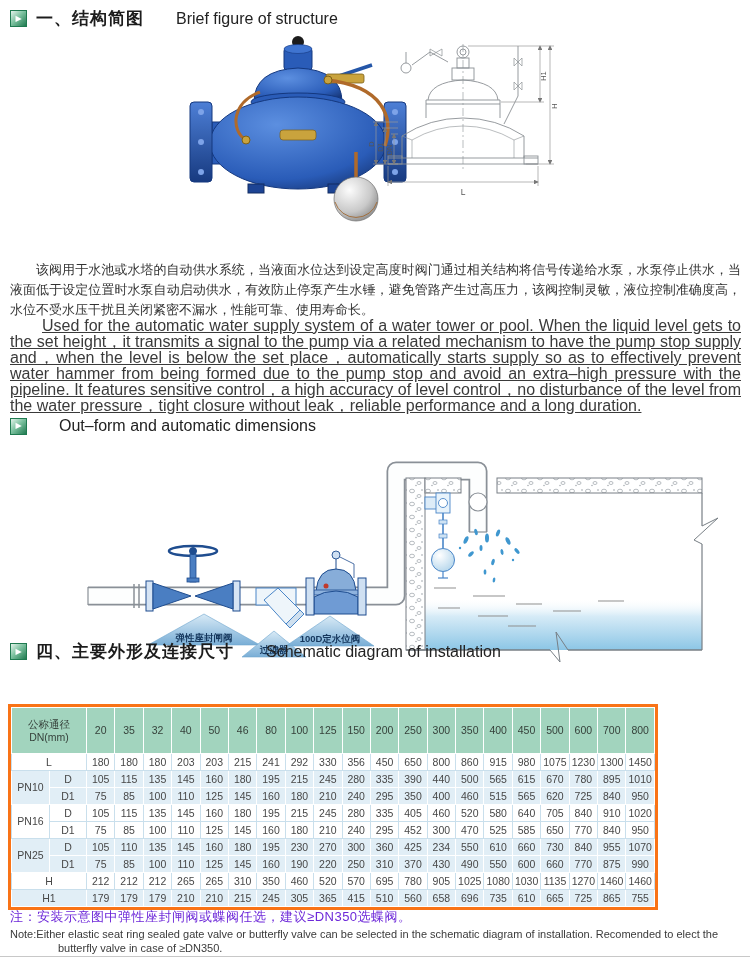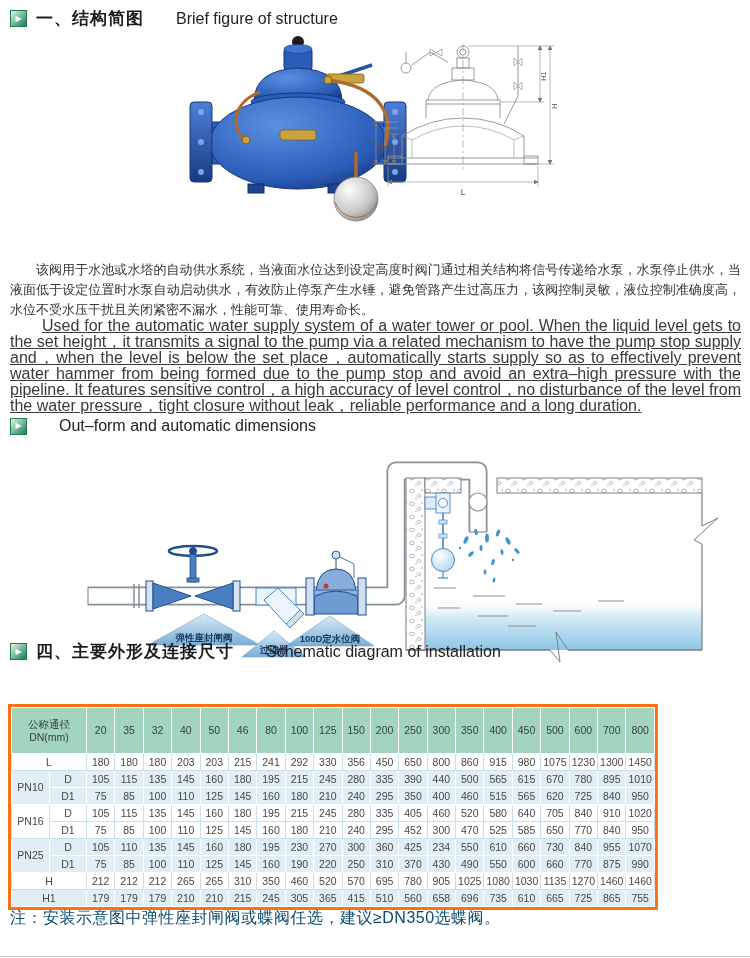--- a/index.html
+++ b/index.html
@@ -29,21 +29,21 @@
   #table-wrap { position:absolute; left:8px; top:704px; width:650px; border:3px solid #f97316; }
   table.dim { width:100%; border-collapse:collapse; table-layout:fixed; font-size:10.5px; color:#474747; }
   table.dim thead th { background:var(--table-header-bg,#a2d4be); border:1px solid #fff; height:46px;
                        font-weight:normal; color:#35403a; line-height:13px; }
   table.dim tbody th, table.dim tbody td { border:1px solid var(--cell-border,#c9dfec); background:#fff;
                        text-align:center; font-weight:normal; padding:1.5px 0; height:17px; line-height:13px; }
   table.dim tbody tr.tint th, table.dim tbody tr.tint td { background:var(--row-tint,#e1eef6); border-color:#fff; }
 
   
   #note { position:absolute; left:10px; right:8px; top:908px; }
-  .note-zh { font-size:16px; color:#0c4a6e; letter-spacing:0.5px; }
+  .note-zh { font-size:13px; color:#6d28d9; letter-spacing:0.5px; }
   .note-en { font-size:11px; color:#3a3a3a; margin-top:2px; margin-left:48px; text-indent:-48px; line-height:13.5px; }
 
   .bottom-rule { position:absolute; left:0; right:0; bottom:1px; border-top:1px solid #c8c8c8; }
 </style>
 </head>
 <body>
 
 <div id="page">
 
   <div class="sec" style="top:7px">
@@ -583,16 +583,17 @@
             <td>725</td>
             <td>865</td>
             <td>755</td>
           </tr>
         </tbody>
       </table>
   </div>
 
   <div id="note">
     <div class="note-zh">注：安装示意图中弹性座封闸阀或蝶阀任选，建议≥DN350选蝶阀。</div>
+    <div class="note-en">Note:Either elastic seat ring sealed gate valve or butterfly valve can be selected in the schematic diagram of installation. Recomended to elect the butterfly valve in case of ≥DN350.</div>
   </div>
 
   <div class="bottom-rule"></div>
 </div>
 
 </body></html>

